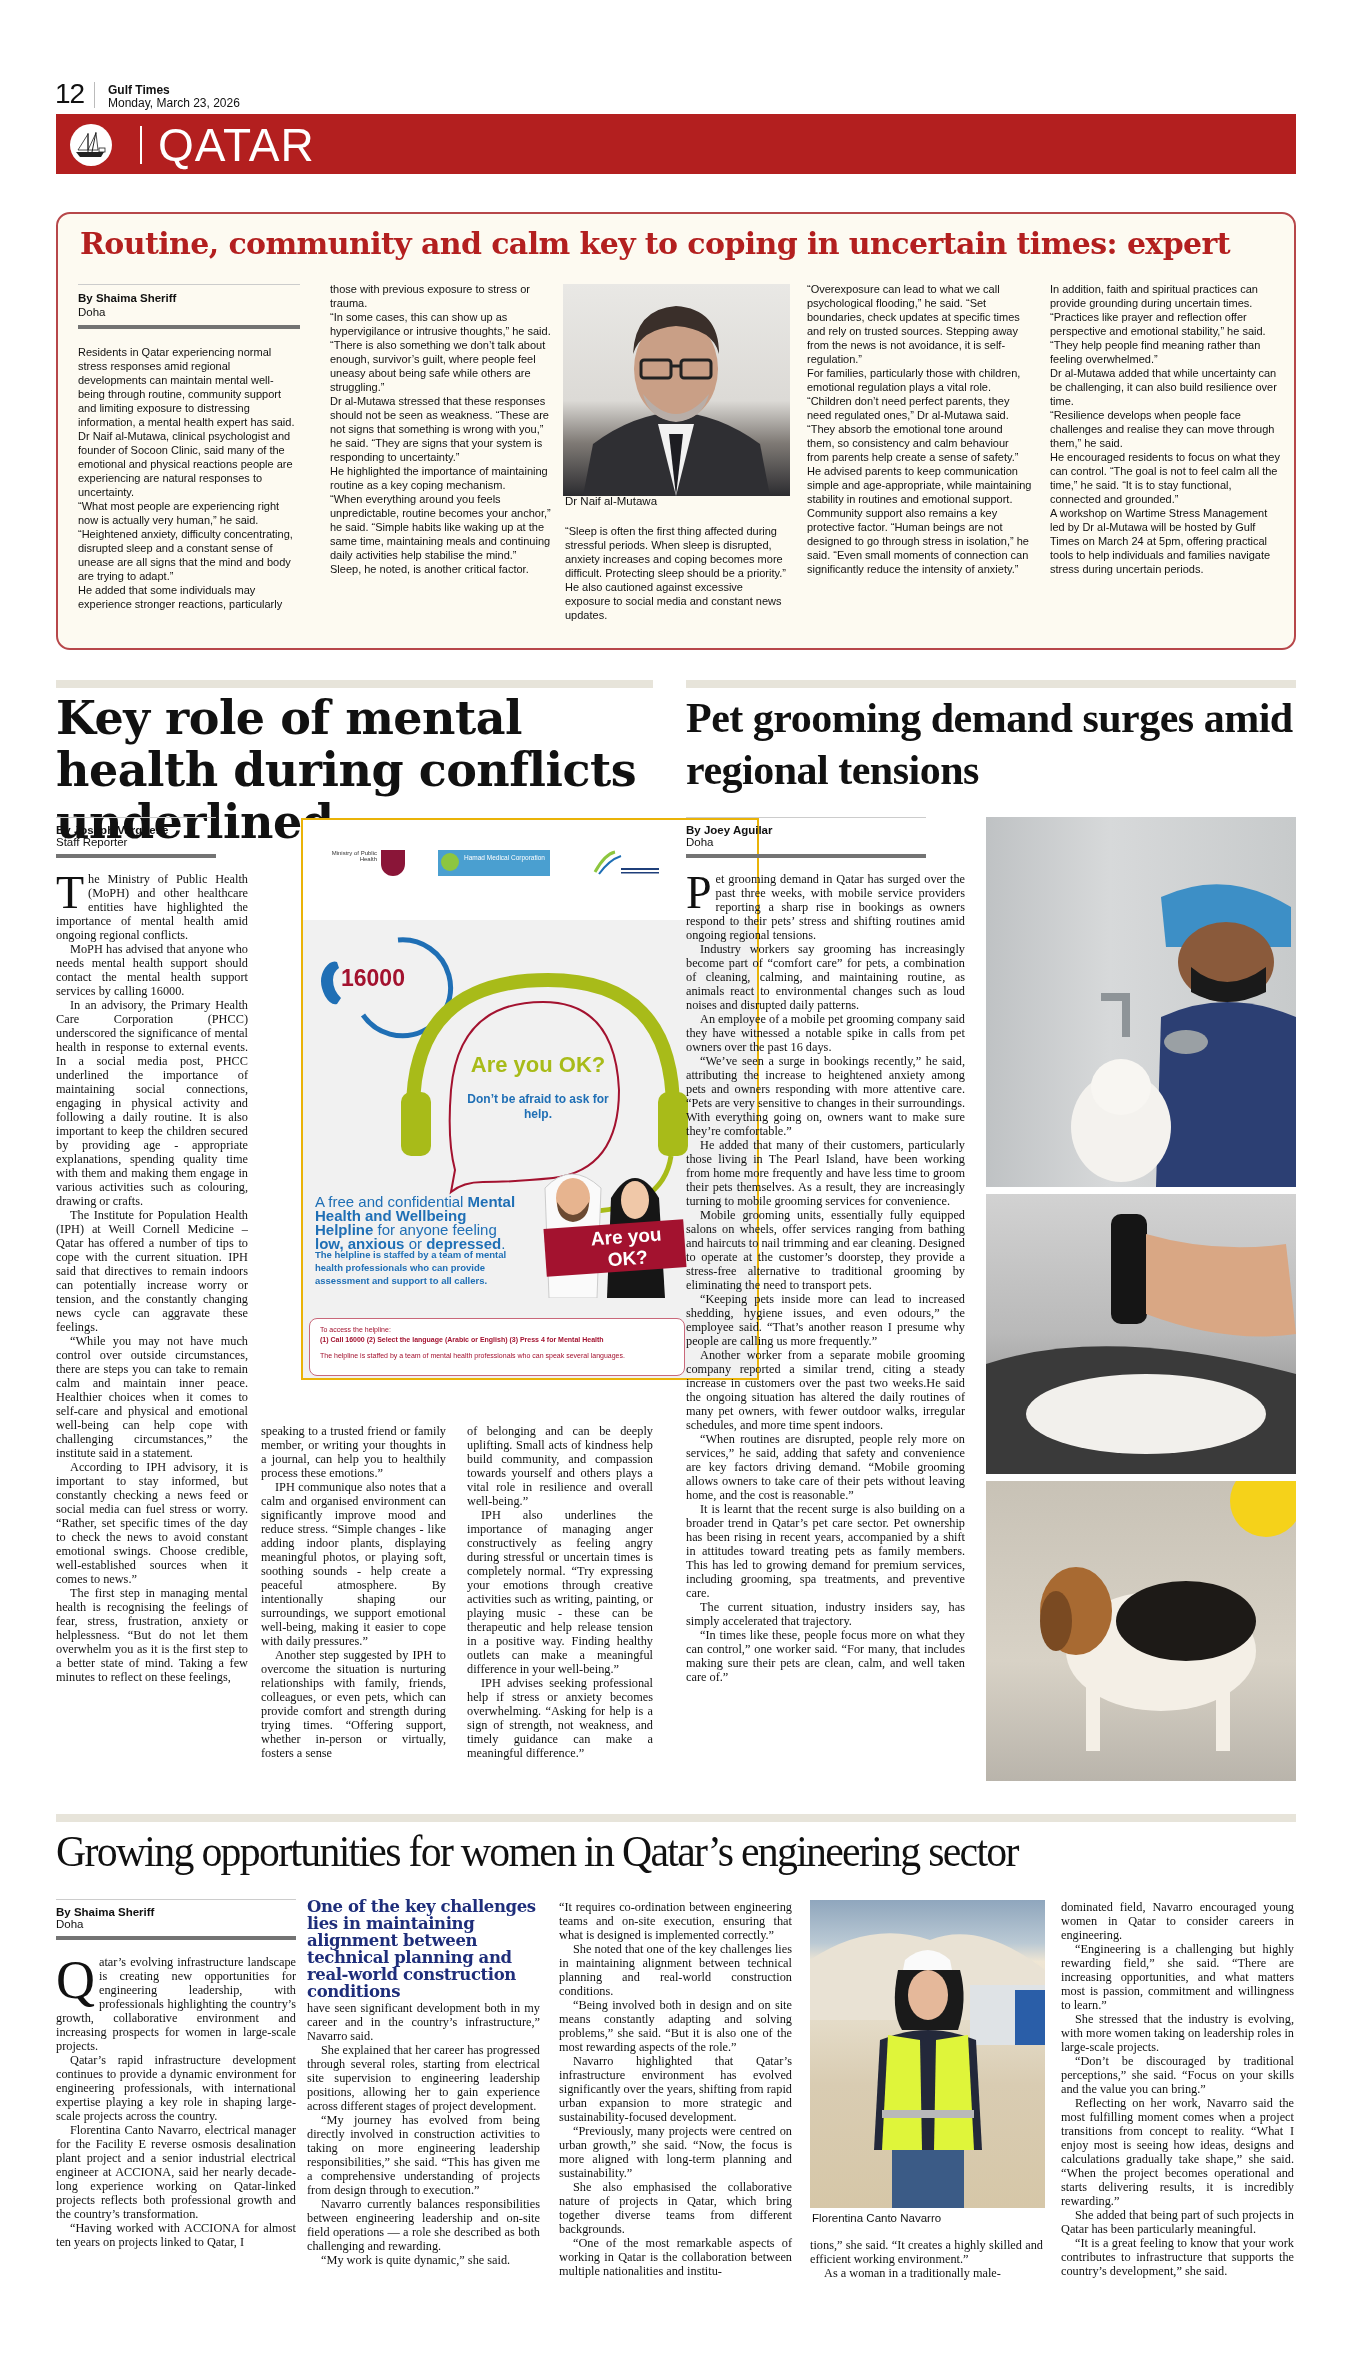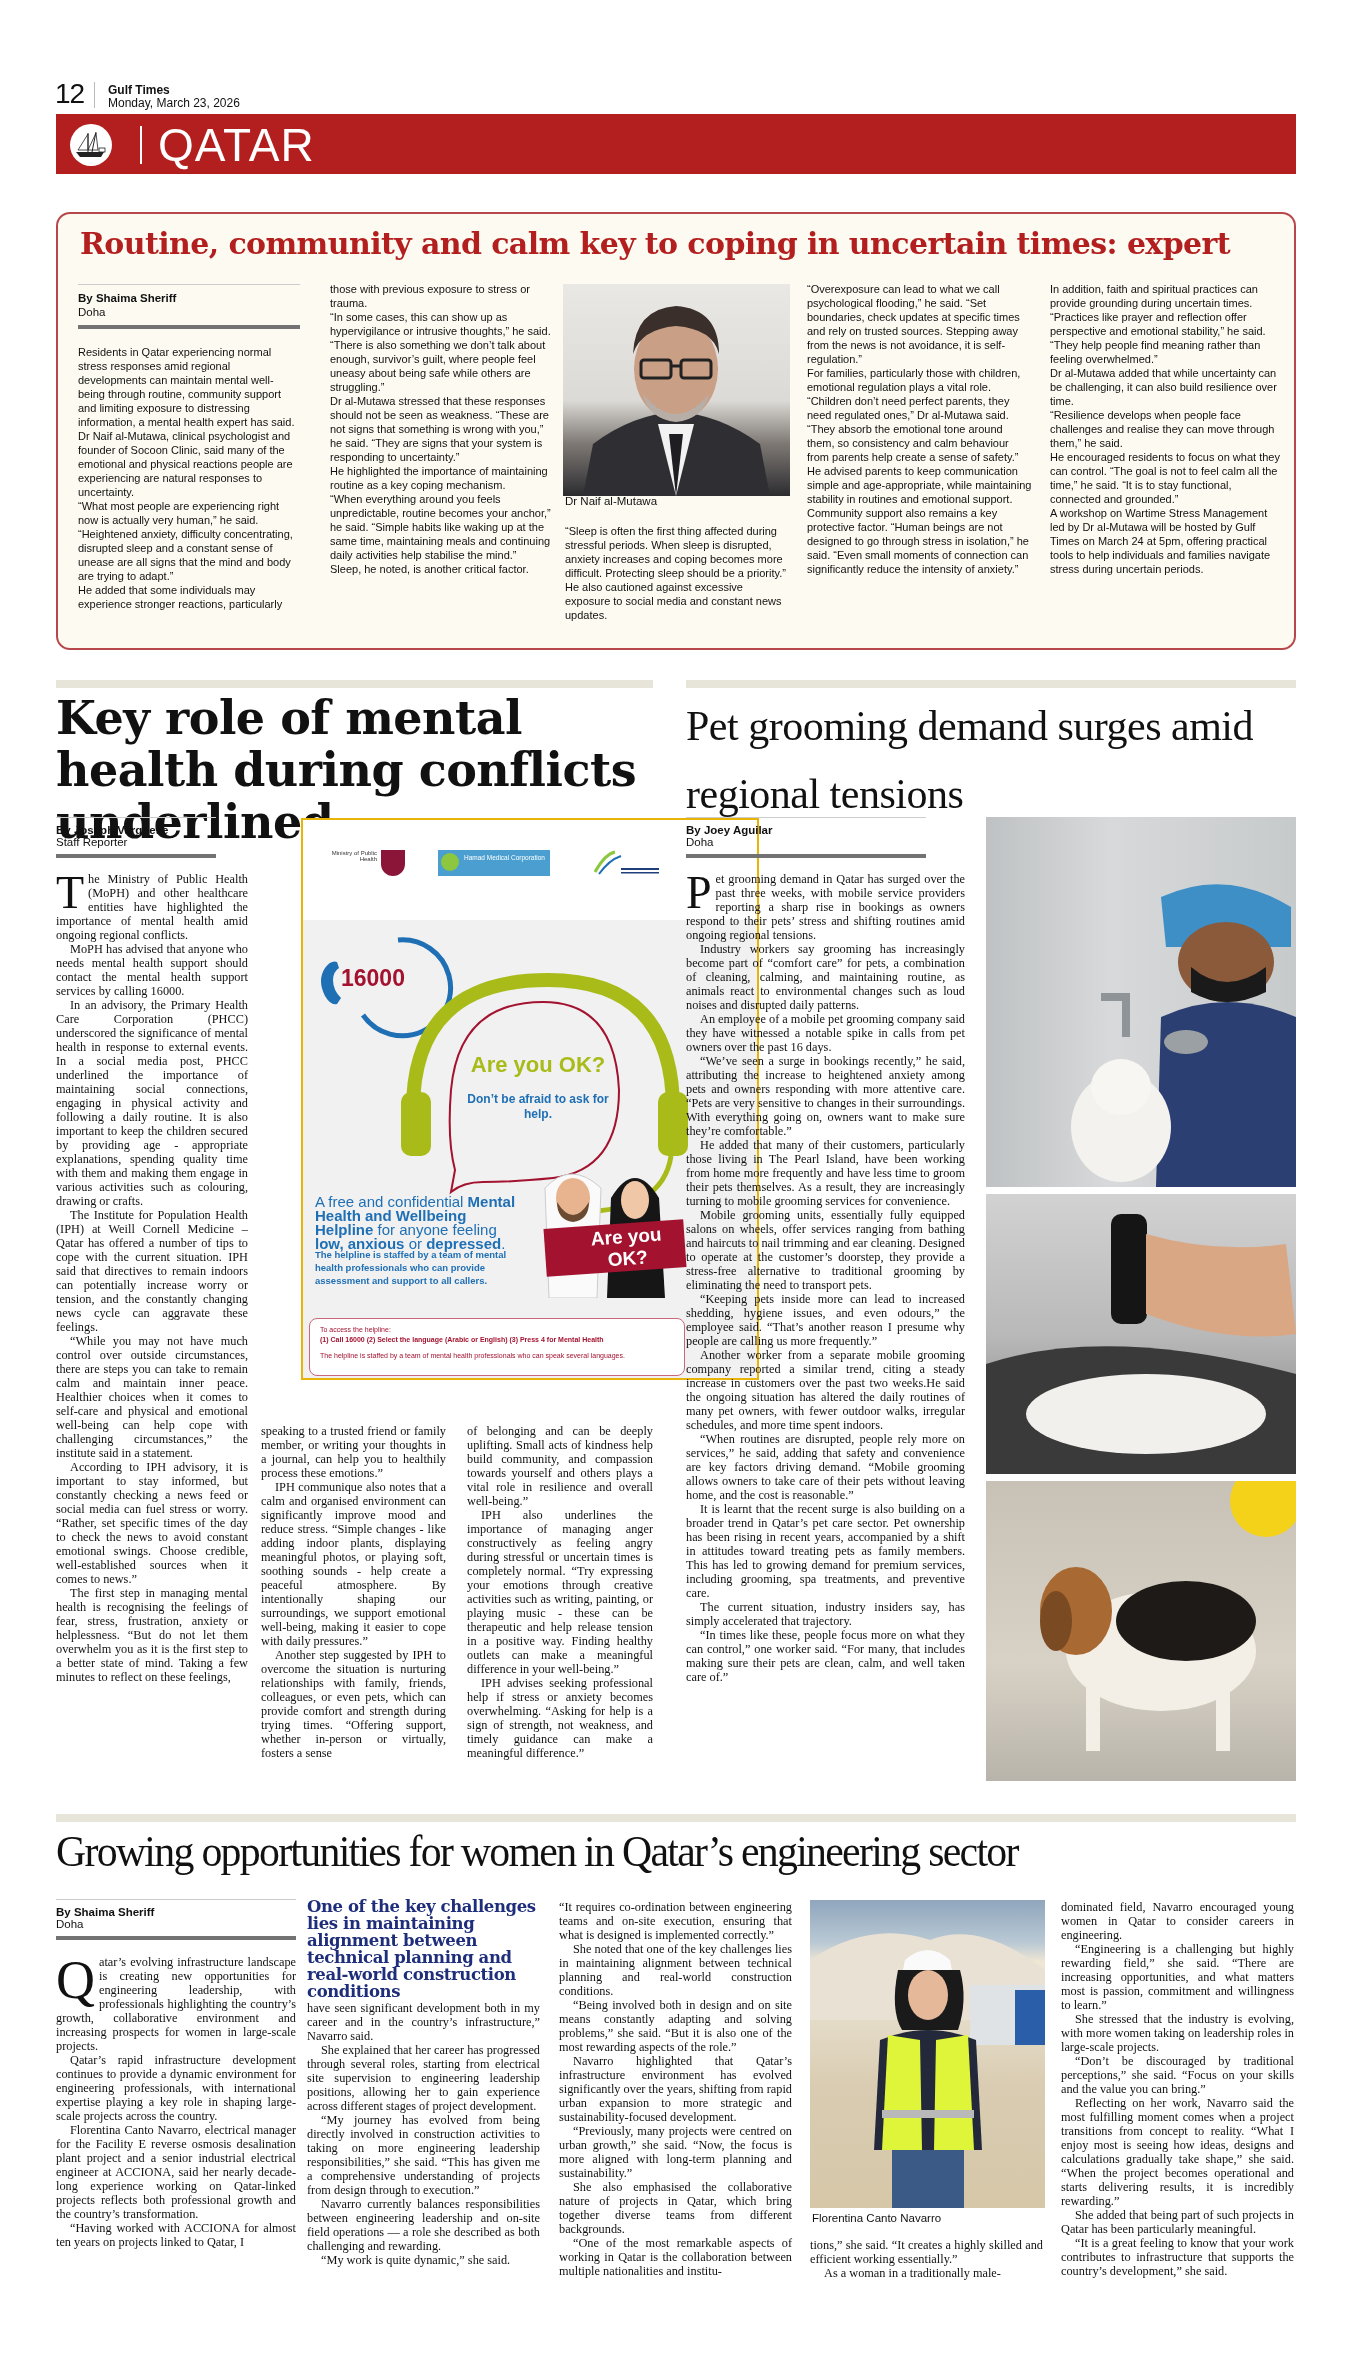--- a/index.html
+++ b/index.html
@@ -48,21 +48,21 @@
   .dropcap { float: left; font-size: 46px; line-height: 38px; padding-right: 4px; margin-top: 2px; font-weight: 400; }
 
   #a2-col1 { left: 56px; top: 872px; width: 192px; }
   #poster { left: 261px; top: 818px; width: 458px; height: 562px; border: 2px solid #eab308; background: #fff; overflow: hidden; margin-left: 40px; }
   #poster-top { position: absolute; left: 0; top: 0; width: 100%; height: 100px; background: #fff; }
   #poster-body { position: absolute; left: 0; top: 100px; width: 100%; height: 462px; background: #f1f1f1; }
   #a2-col2 { left: 261px; top: 1424px; width: 185px; }
   #a2-col3 { left: 467px; top: 1424px; width: 186px; }
 
   
-  #a3-head { left: 686px; top: 692px; width: 620px; font-size: 42px; line-height: 68px; font-weight: 400; letter-spacing: -0.5px; }
+  #a3-head { left: 686px; top: 692px; width: 620px; font-size: 42px; line-height: 52px; font-weight: 700; letter-spacing: -0.5px; }
   #a3-byline { left: 686px; top: 817px; width: 240px; }
   #a3-col1 { left: 686px; top: 872px; width: 279px; }
   .pet-photo { position: absolute; left: 986px; width: 310px; overflow: hidden; }
 
   
   #a4-head { left: 56px; top: 1826px; width: 1240px; font-size: 44px; font-weight: 400; letter-spacing: -1.8px; transform: scaleX(0.95); transform-origin: left; }
   #a4-byline { left: 56px; top: 1899px; width: 240px; }
   #a4-col1 { left: 56px; top: 1955px; width: 240px; }
   #a4-pull { left: 307px; top: 1898px; width: 240px; font-size: 16.5px; font-weight: 900; color: #1f2e7a; line-height: 17px; letter-spacing: -0.4px; }
   #a4-col2 { left: 307px; top: 2001px; width: 233px; }
@@ -329,21 +329,21 @@
     <ellipse cx="118" cy="95" rx="20" ry="25" fill="#e5b89a"></ellipse>
     <path d="M70 140 Q118 120 166 140 L172 250 L64 250 Z" fill="#23283a"></path>
     <path d="M78 135 L110 140 L112 250 L72 250 Z" fill="#dff53a"></path>
     <path d="M158 135 L126 140 L124 250 L164 250 Z" fill="#dff53a"></path>
     <rect x="72" y="210" width="92" height="8" fill="#b9b9b9"></rect>
     <rect x="82" y="250" width="72" height="58" fill="#3b5b86"></rect>
   </svg>
 </div>
 <div class="abs sans" id="a4-photo-cap">Florentina Canto Navarro</div>
 <div class="abs lserif body-serif" id="a4-col4">
-  <p class="first">tions,” she said. “It creates a highly skilled and efficient working essentially.”</p>
+  <p class="first">tions,” she said. “It creates a highly skilled and efficient working environment.”</p>
   <p>As a woman in a traditionally male-</p>
 </div>
 <div class="abs lserif body-serif" id="a4-col5">
   <p class="first">dominated field, Navarro encouraged young women in Qatar to consider careers in engineering.</p>
   <p>“Engineering is a challenging but highly rewarding field,” she said. “There are increasing opportunities, and what matters most is passion, commitment and willingness to learn.”</p>
   <p>She stressed that the industry is evolving, with more women taking on leadership roles in large-scale projects.</p>
   <p>“Don’t be discouraged by traditional perceptions,” she said. “Focus on your skills and the value you can bring.”</p>
   <p>Reflecting on her work, Navarro said the most fulfilling moment comes when a project transitions from concept to reality. “What I enjoy most is seeing how ideas, designs and calculations gradually take shape,” she said. “When the project becomes operational and starts delivering results, it is incredibly rewarding.”</p>
   <p>She added that being part of such projects in Qatar has been particularly meaningful.</p>
   <p>“It is a great feeling to know that your work contributes to infrastructure that supports the country’s development,” she said.</p>

